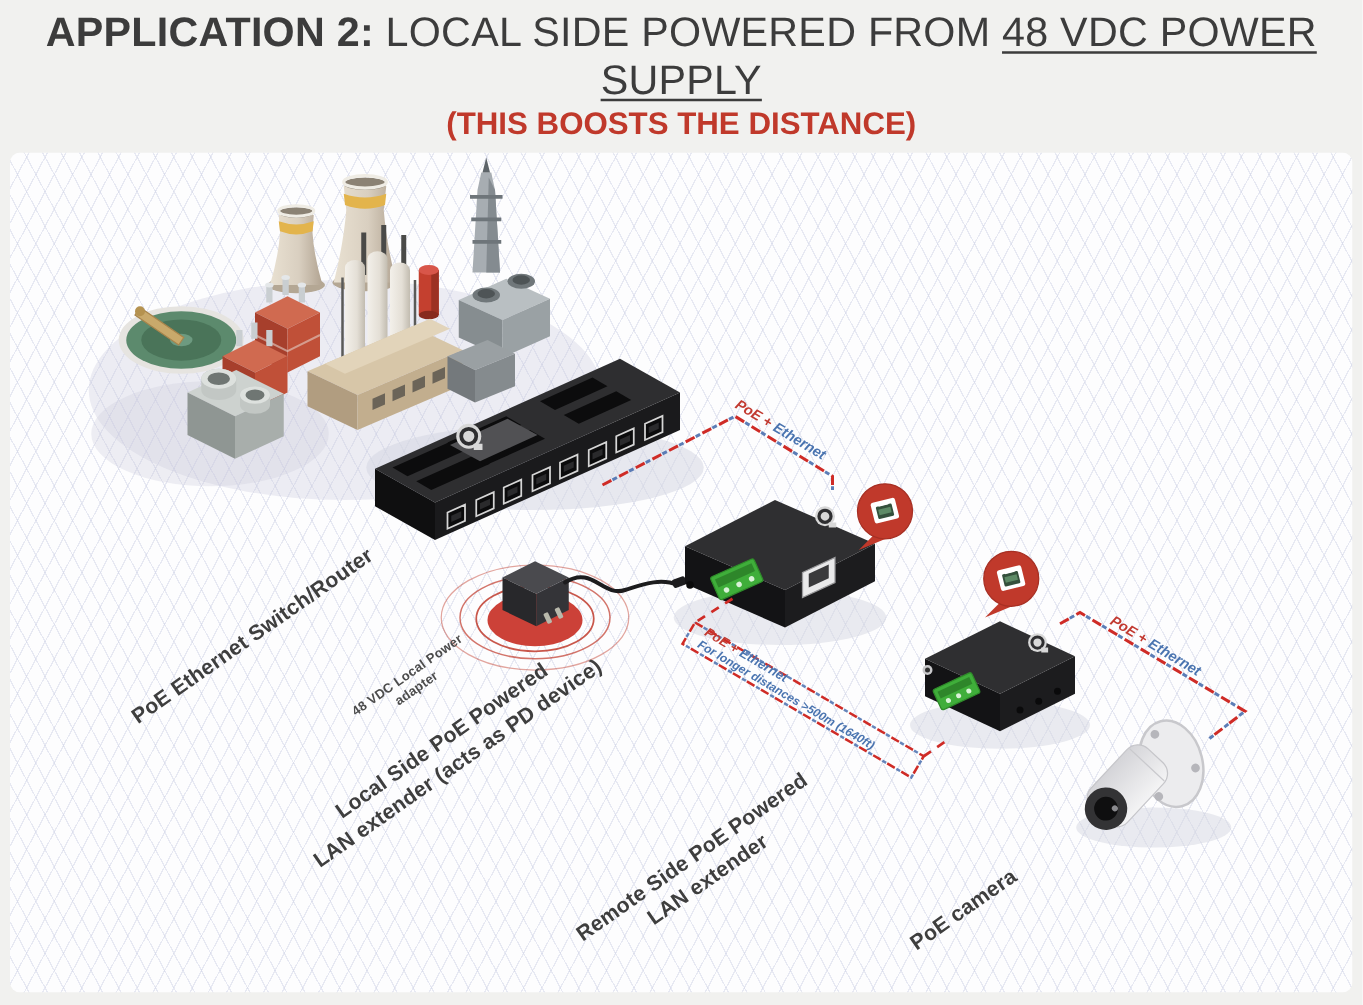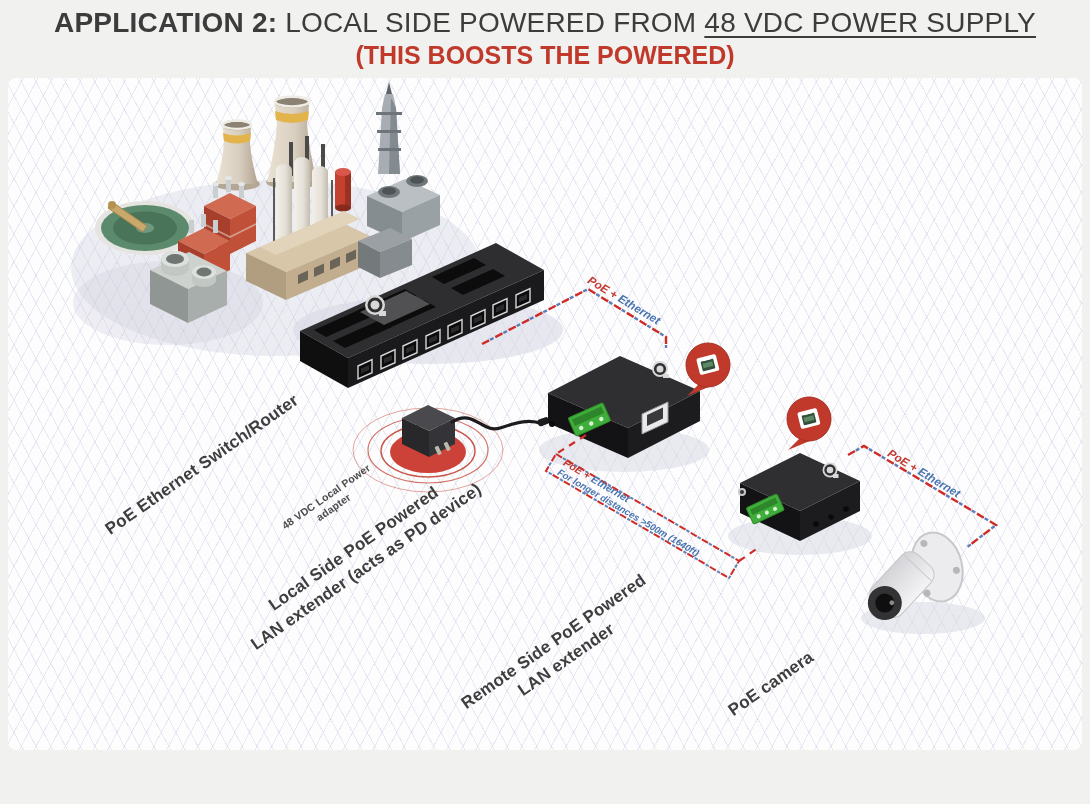--- a/index.html
+++ b/index.html
@@ -3,21 +3,21 @@
 <meta charset="utf-8">
 <style>
   html,body{margin:0;padding:0;}
   body{
     width:1090px;height:804px;overflow:hidden;
     background:#f1f1ef;
     font-family:"Liberation Sans",sans-serif;
     -webkit-font-smoothing:antialiased;
   }
   .header{ text-align:center; padding-top:7px; line-height:1.15; }
-  .t1{ font-size:28px; color:#3c3c3c; font-weight:500; letter-spacing:.2px;}
+  .t1{ font-size:33px; color:#3c3c3c; font-weight:500; letter-spacing:.2px;}
   .t1 .bold{ font-weight:800; }
   .t1 .ul{ text-decoration:underline; text-underline-offset:4px; text-decoration-thickness:2px;}
   .t2{ font-size:25px; color:#c0392b; font-weight:600; margin-top:2px;}
 
   .panel{
     position:relative; margin:8px 8px 0 8px;
     width:1074px; height:672px;
     background-color:#fdfdfe;
     background-image:
       repeating-linear-gradient(62deg,  rgba(205,209,229,.45) 0 1px, transparent 1px 13px),
@@ -48,21 +48,21 @@
   .link1{ left:584px; top:196px; transform:rotate(31deg);  }
   .link2{ left:559px; top:379px; transform:rotate(30.5deg); font-size:10.5px;}
   .link2 .note{ font-size:9.5px; font-weight:600; font-style:italic; color:#4a74b0;}
   .link3{ left:884px; top:369px; transform:rotate(31deg); }
 </style>
 </head>
 <body>
 
 <div class="header">
   <div class="t1"><span class="bold">APPLICATION 2:</span><span> LOCAL SIDE POWERED FROM </span><span class="ul">48 VDC POWER SUPPLY</span></div>
-  <div class="t2">(THIS BOOSTS THE POWERED)</div>
+  <div class="t2">(THIS BOOSTS THE DISTANCE)</div>
 </div>
 
 <div class="panel">
 
 <svg width="1074" height="672" viewBox="0 0 1074 672">
   <defs>
     <linearGradient id="towerG" x1="0" y1="0" x2="1" y2="0">
       <stop offset="0" stop-color="#e9e1d2"></stop>
           <stop offset=".55" stop-color="#d9cfc0"></stop>
           <stop offset="1" stop-color="#b1a391"></stop>

